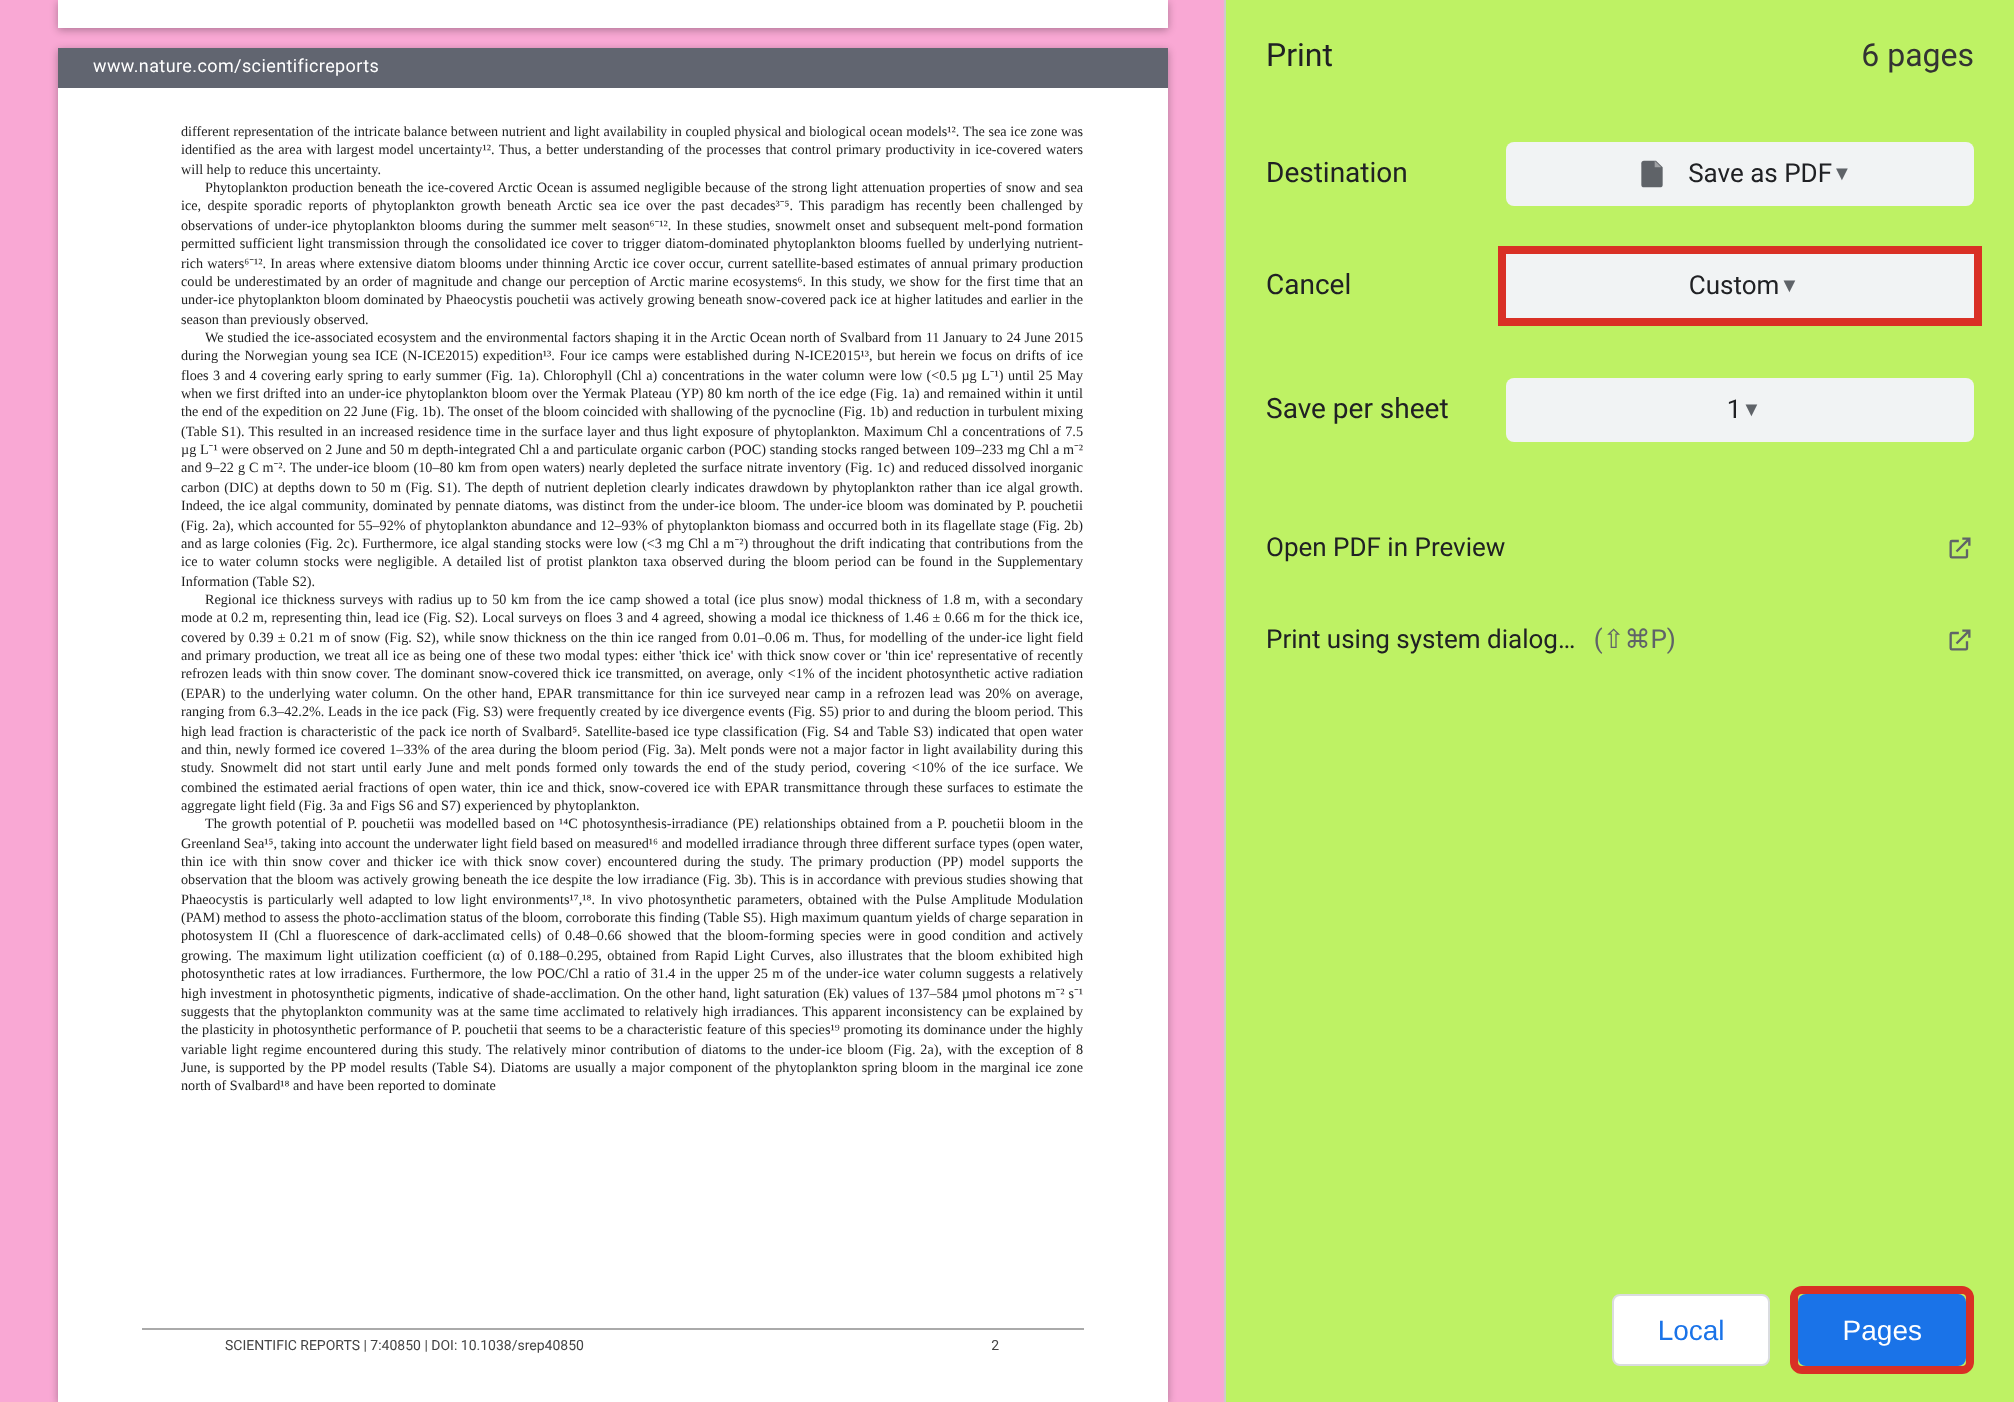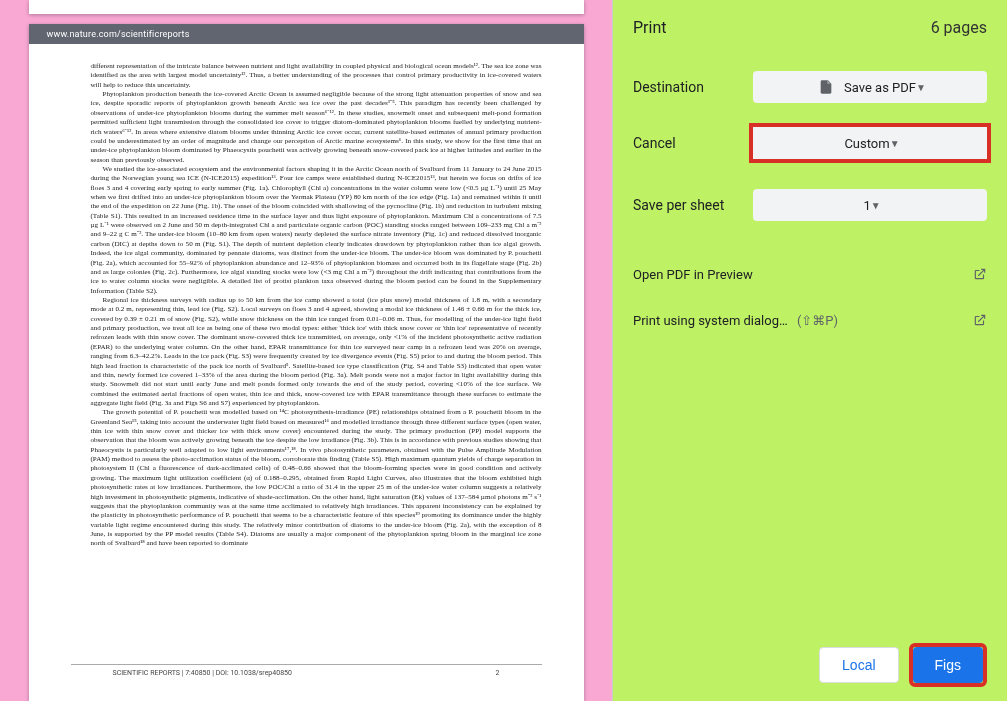--- a/index.html
+++ b/index.html
@@ -128,16 +128,16 @@
     <svg class="popout ext-icon" viewBox="0 0 24 24">
         <path fill="#5f6368" d="M14 3h7v7h-2V6.4l-9.3 9.3-1.4-1.4L17.6 5H14V3zM5 5h6v2H5v12h12v-6h2v6a2 2 0 0 1-2 2H5a2 2 0 0 1-2-2V7a2 2 0 0 1 2-2z"></path>
       </svg>
   </div>
 
   <div class="spacer"></div>
 
   <div class="footer-buttons">
     <button class="btn btn-cancel">Local</button>
     <div class="btn-save-wrap">
-      <button class="btn btn-save">Figs</button>
+      <button class="btn btn-save">Pages</button>
     </div>
   </div>
 </div>
 
 </body></html>

